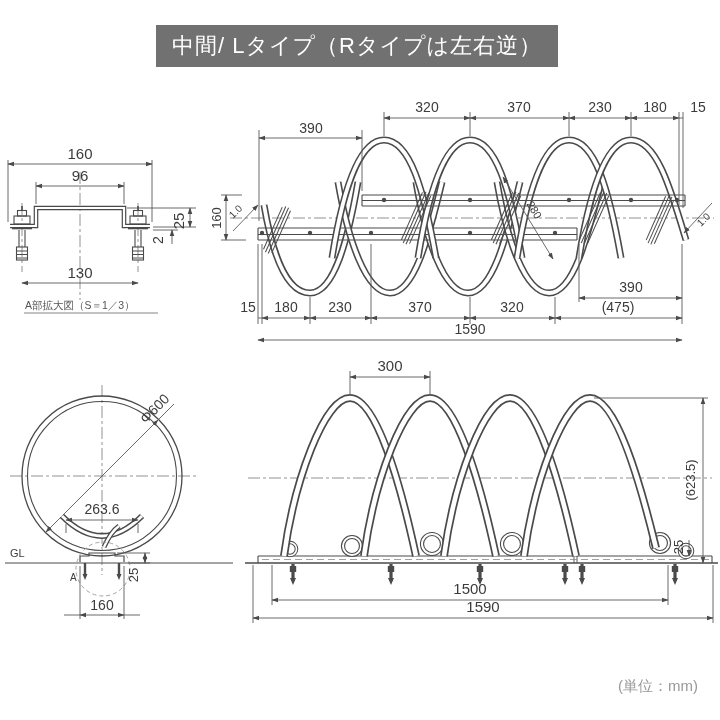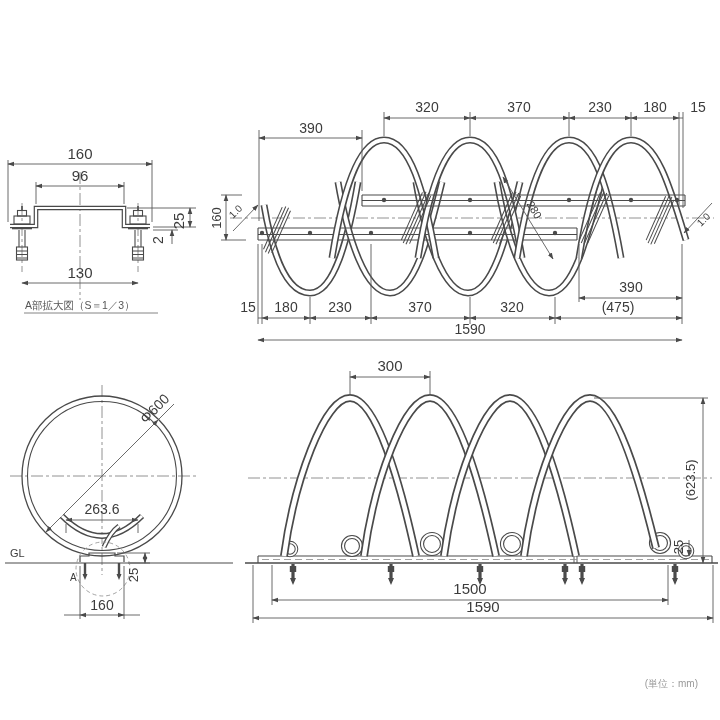--- a/index.html
+++ b/index.html
@@ -1,36 +1,39 @@
 <!DOCTYPE html>
 <html><head>
 <meta charset="utf-8">
 <style>
   html,body{margin:0;padding:0;background:#ffffff;}
   #canvas{position:relative;width:720px;height:720px;background:#fff;overflow:hidden;
           font-family:"Liberation Sans","DejaVu Sans",sans-serif;}
   .titlebar{position:absolute;left:156px;top:25px;width:402px;height:42px;background:#717171;
             color:#fff;display:flex;align-items:center;justify-content:center;
             font-size:22px;letter-spacing:1px;white-space:nowrap;}
-  .unitnote{position:absolute;right:22px;top:677px;color:#999;font-size:10px;}
+  .unitnote{position:absolute;right:22px;top:677px;color:#999;font-size:15px;}
   svg{position:absolute;overflow:visible;}
   .dimtxt{fill:#3c3c3c;font-family:"Liberation Sans","DejaVu Sans",sans-serif;}
   .thin{stroke:#5a5a5a;stroke-width:0.9;fill:none;}
   .cl{stroke:#777;stroke-width:0.8;fill:none;stroke-dasharray:12 3 3 3;}
   .tubeO{stroke:#4a4a4a;fill:none;}
   .tubeI{stroke:#ffffff;fill:none;}
   .railln{stroke:#4a4a4a;stroke-width:1.1;fill:none;}
   .hatch{stroke:#4a4a4a;stroke-width:1;}
   .caption{fill:#555;}
 </style>
 </head>
 <body>
 
 <div id="canvas">
 
+  <div class="titlebar">
+    <span>中間/ Lタイプ（Rタイプは左右逆）</span>
+  </div>
 
   <svg style="left:0;top:130px" width="220" height="195" viewBox="0 130 220 195">
     <defs>
       <marker id="a1" viewBox="0 0 10 10" refX="9" refY="5" markerWidth="8" markerHeight="8" orient="auto-start-reverse">
         <path d="M0,1.6 L10,5 L0,8.4 z" fill="#4a4a4a"></path>
       </marker>
     </defs>
     <g>
       <line class="cl" x1="80" y1="172" x2="80" y2="300"></line>
       <line class="cl" x1="22" y1="203" x2="22" y2="272"></line>

